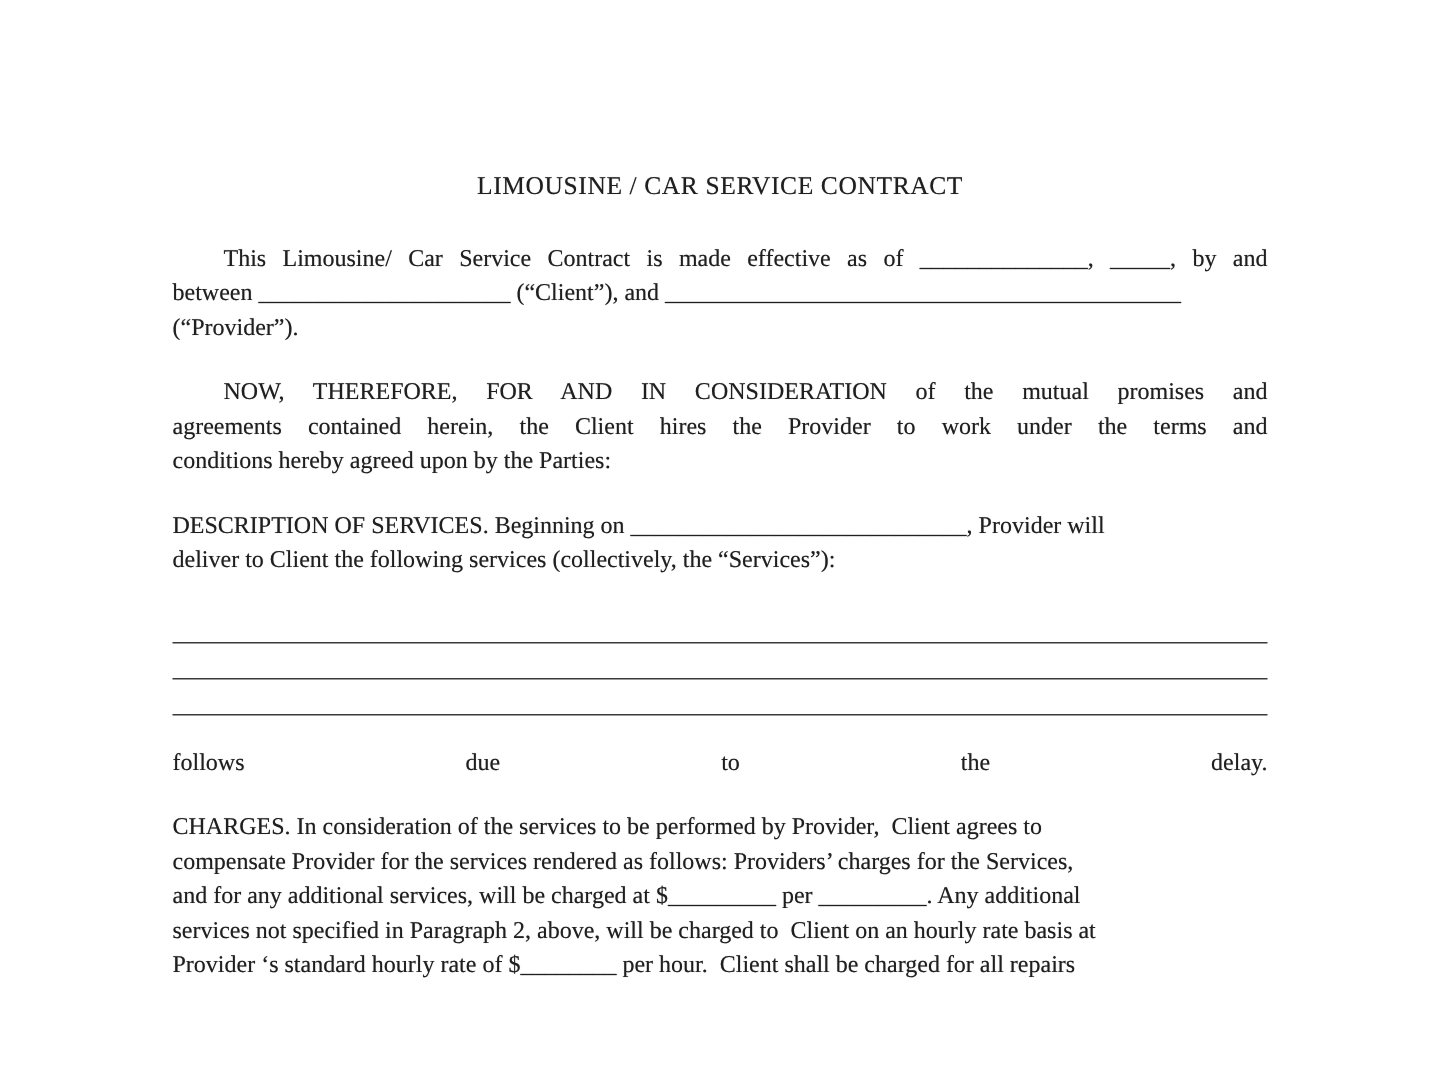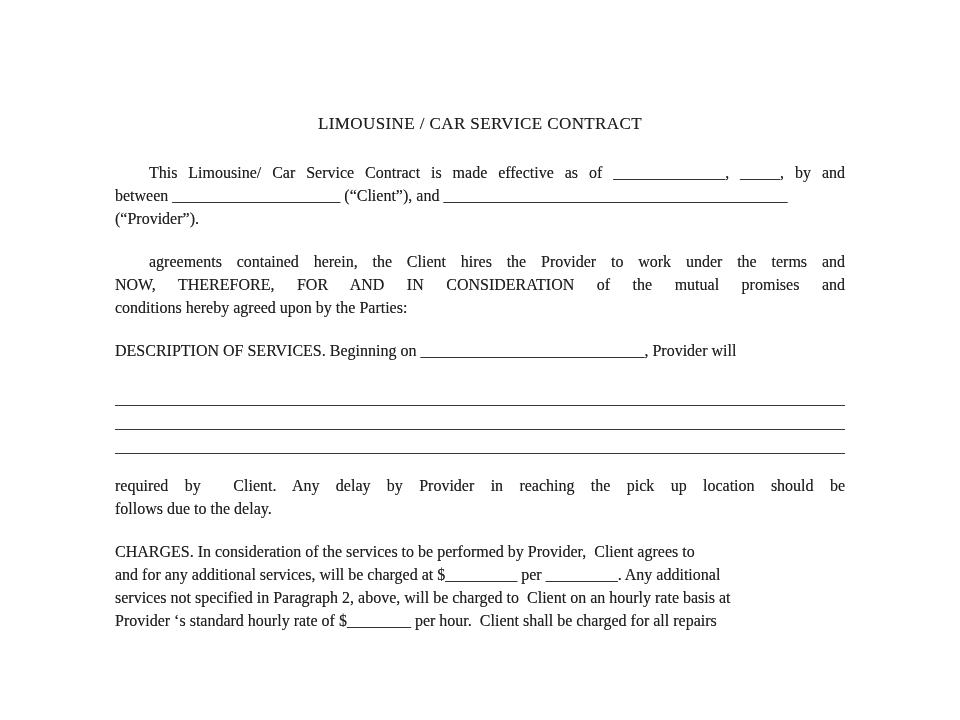--- a/index.html
+++ b/index.html
@@ -65,40 +65,41 @@
 
   <h1 class="doc-title">LIMOUSINE / CAR SERVICE CONTRACT</h1>
 
   <div class="para para-indent p-intro">
       <div class="line">This Limousine/ Car Service Contract is made effective as of ______________, _____, by and</div>
       <div class="line">between _____________________ (“Client”), and ___________________________________________</div>
       <div class="line">(“Provider”).</div>
     </div>
 
   <div class="para para-indent p-now">
+      <div class="line">NOW, THEREFORE, FOR AND IN CONSIDERATION of the mutual promises and</div>
       <div class="line">agreements contained herein, the Client hires the Provider to work under the terms and</div>
-      <div class="line">NOW, THEREFORE, FOR AND IN CONSIDERATION of the mutual promises and</div>
       <div class="line">conditions hereby agreed upon by the Parties:</div>
     </div>
 
   <div class="para p-description">
       <div class="line">DESCRIPTION OF SERVICES. Beginning on ____________________________, Provider will</div>
+      <div class="line">deliver to Client the following services (collectively, the “Services”):</div>
     </div>
 
   <div class="rules">
       <div class="rule"></div>
       <div class="rule"></div>
       <div class="rule"></div>
     </div>
 
   <div class="para p-performance">
-      <div class="line">required by &nbsp;Client. Any delay by Provider in reaching the pick up location should be</div>
       <div class="line">follows due to the delay.</div>
     </div>
 
   <div class="para p-charges">
       <div class="line">CHARGES. In consideration of the services to be performed by Provider, &nbsp;Client agrees to</div>
+      <div class="line">compensate Provider for the services rendered as follows: Providers’ charges for the Services,</div>
       <div class="line">and for any additional services, will be charged at $_________ per _________. Any additional</div>
       <div class="line">services not specified in Paragraph 2, above, will be charged to &nbsp;Client on an hourly rate basis at</div>
       <div class="line">Provider ‘s standard hourly rate of $________ per hour. &nbsp;Client shall be charged for all repairs</div>
     </div>
 
 </div>
 
 </body></html>

